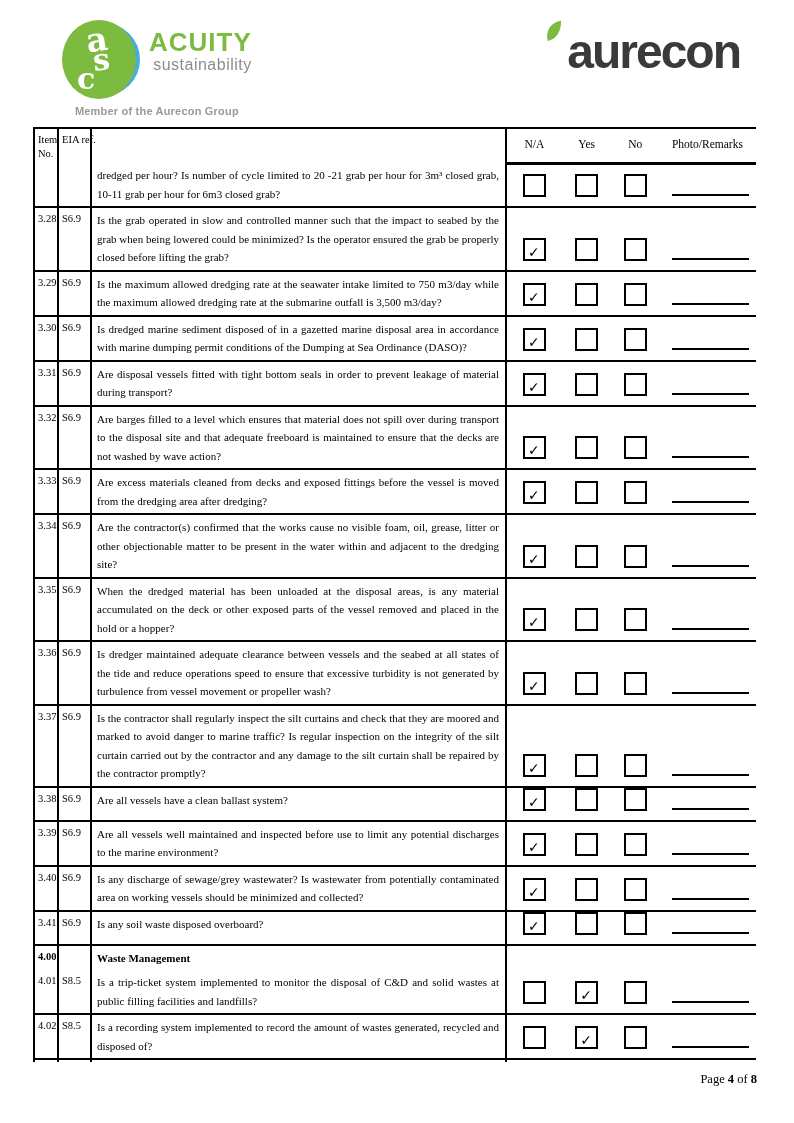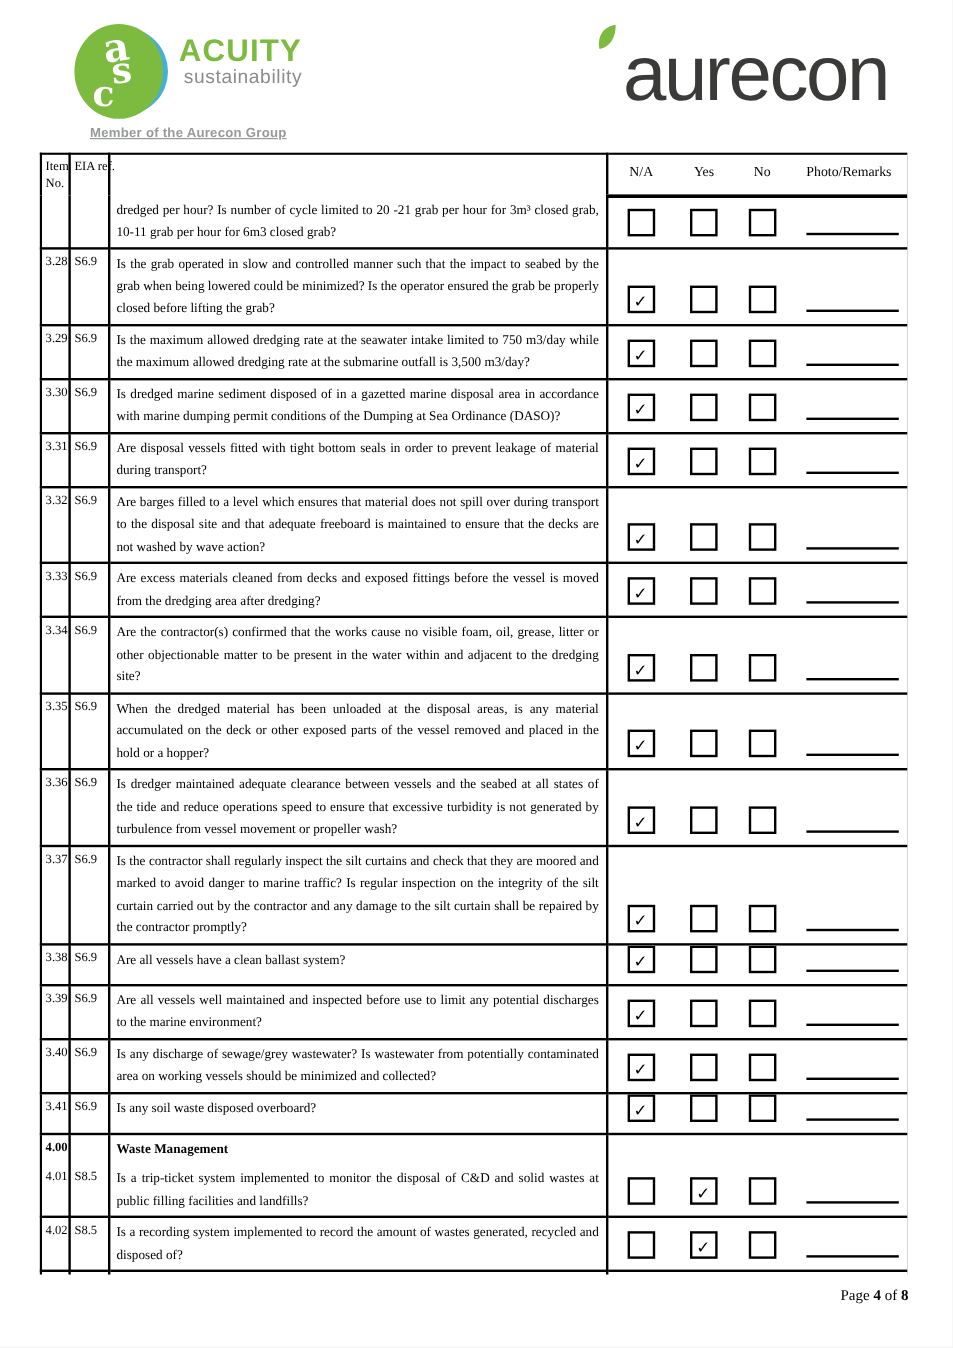--- a/index.html
+++ b/index.html
@@ -19,24 +19,24 @@
   .mark{position:relative; width:78px; height:78px; flex:0 0 auto;}
   .mark .blue-c{position:absolute; right:0; top:3px; width:73px; height:73px; border-radius:50%; background:var(--blue);}
   .mark .green-c{position:absolute; left:0; top:0; width:74px; height:79px; border-radius:50%; background:var(--green);}
   .mark .ltr{position:absolute; color:#fff; font-family:"DejaVu Serif", serif; font-weight:bold; line-height:1;}
   .mark .ltr-a{top:3px; left:24px; font-size:33px; transform:rotate(-8deg);}
   .mark .ltr-s{top:25px; left:31px; font-size:30px; transform:rotate(-6deg);}
   .mark .ltr-c{top:44px; left:15px; font-size:30px;}
   .acuity-text{margin-left:9px; margin-top:9px;}
   .acuity-name{color:var(--green); font-weight:bold; font-size:26px; letter-spacing:1px; line-height:1;}
   .acuity-sub{color:var(--gray); font-size:16px; letter-spacing:.5px; text-align:right; margin-top:1px;}
-  .acuity-tagline{color:var(--gray2); font-weight:bold; font-size:11px; text-align:center; margin-top:7px; letter-spacing:.2px;text-decoration:underline;}
+  .acuity-tagline{color:var(--gray2); font-weight:bold; font-size:11px; text-align:center; margin-top:7px; letter-spacing:.2px;}
   .aurecon{position:relative; margin-top:8px; margin-right:2px; font-family:"Liberation Sans", sans-serif;}
   .aurecon .leaf{position:absolute; top:-8px; left:17px; width:18px; height:22px;}
-  .aurecon-name{font-weight:400; font-size:65px; line-height:1; color:var(--charcoal); letter-spacing:-2px;margin-left:40px;}
+  .aurecon-name{font-weight:700; font-size:48px; line-height:1; color:var(--charcoal); letter-spacing:-2px;margin-left:40px;}
   
   .title{position:absolute; top:106px; left:0; width:100%; text-align:center; font-weight:bold; font-size:15.5px;}
   
   .table-wrap{position:absolute; left:33px; top:127px; width:723px; height:935px; overflow:hidden;}
   table{width:723px; table-layout:fixed; border-collapse:collapse; border:2px solid var(--line);}
   td{border:2px solid var(--line); vertical-align:top; padding:0;}
   .cell-text{font-size:10.5px; line-height:14px; padding:4px 1px 2px 3px;}
   .c-eia .cell-text{white-space:nowrap;}
   .q-text{font-size:11px; line-height:18.5px; text-align:justify; padding:3px 6px 3px 5px; min-height:32px;}
   tr.section .q-text{min-height:0; font-weight:bold; text-align:left;}

